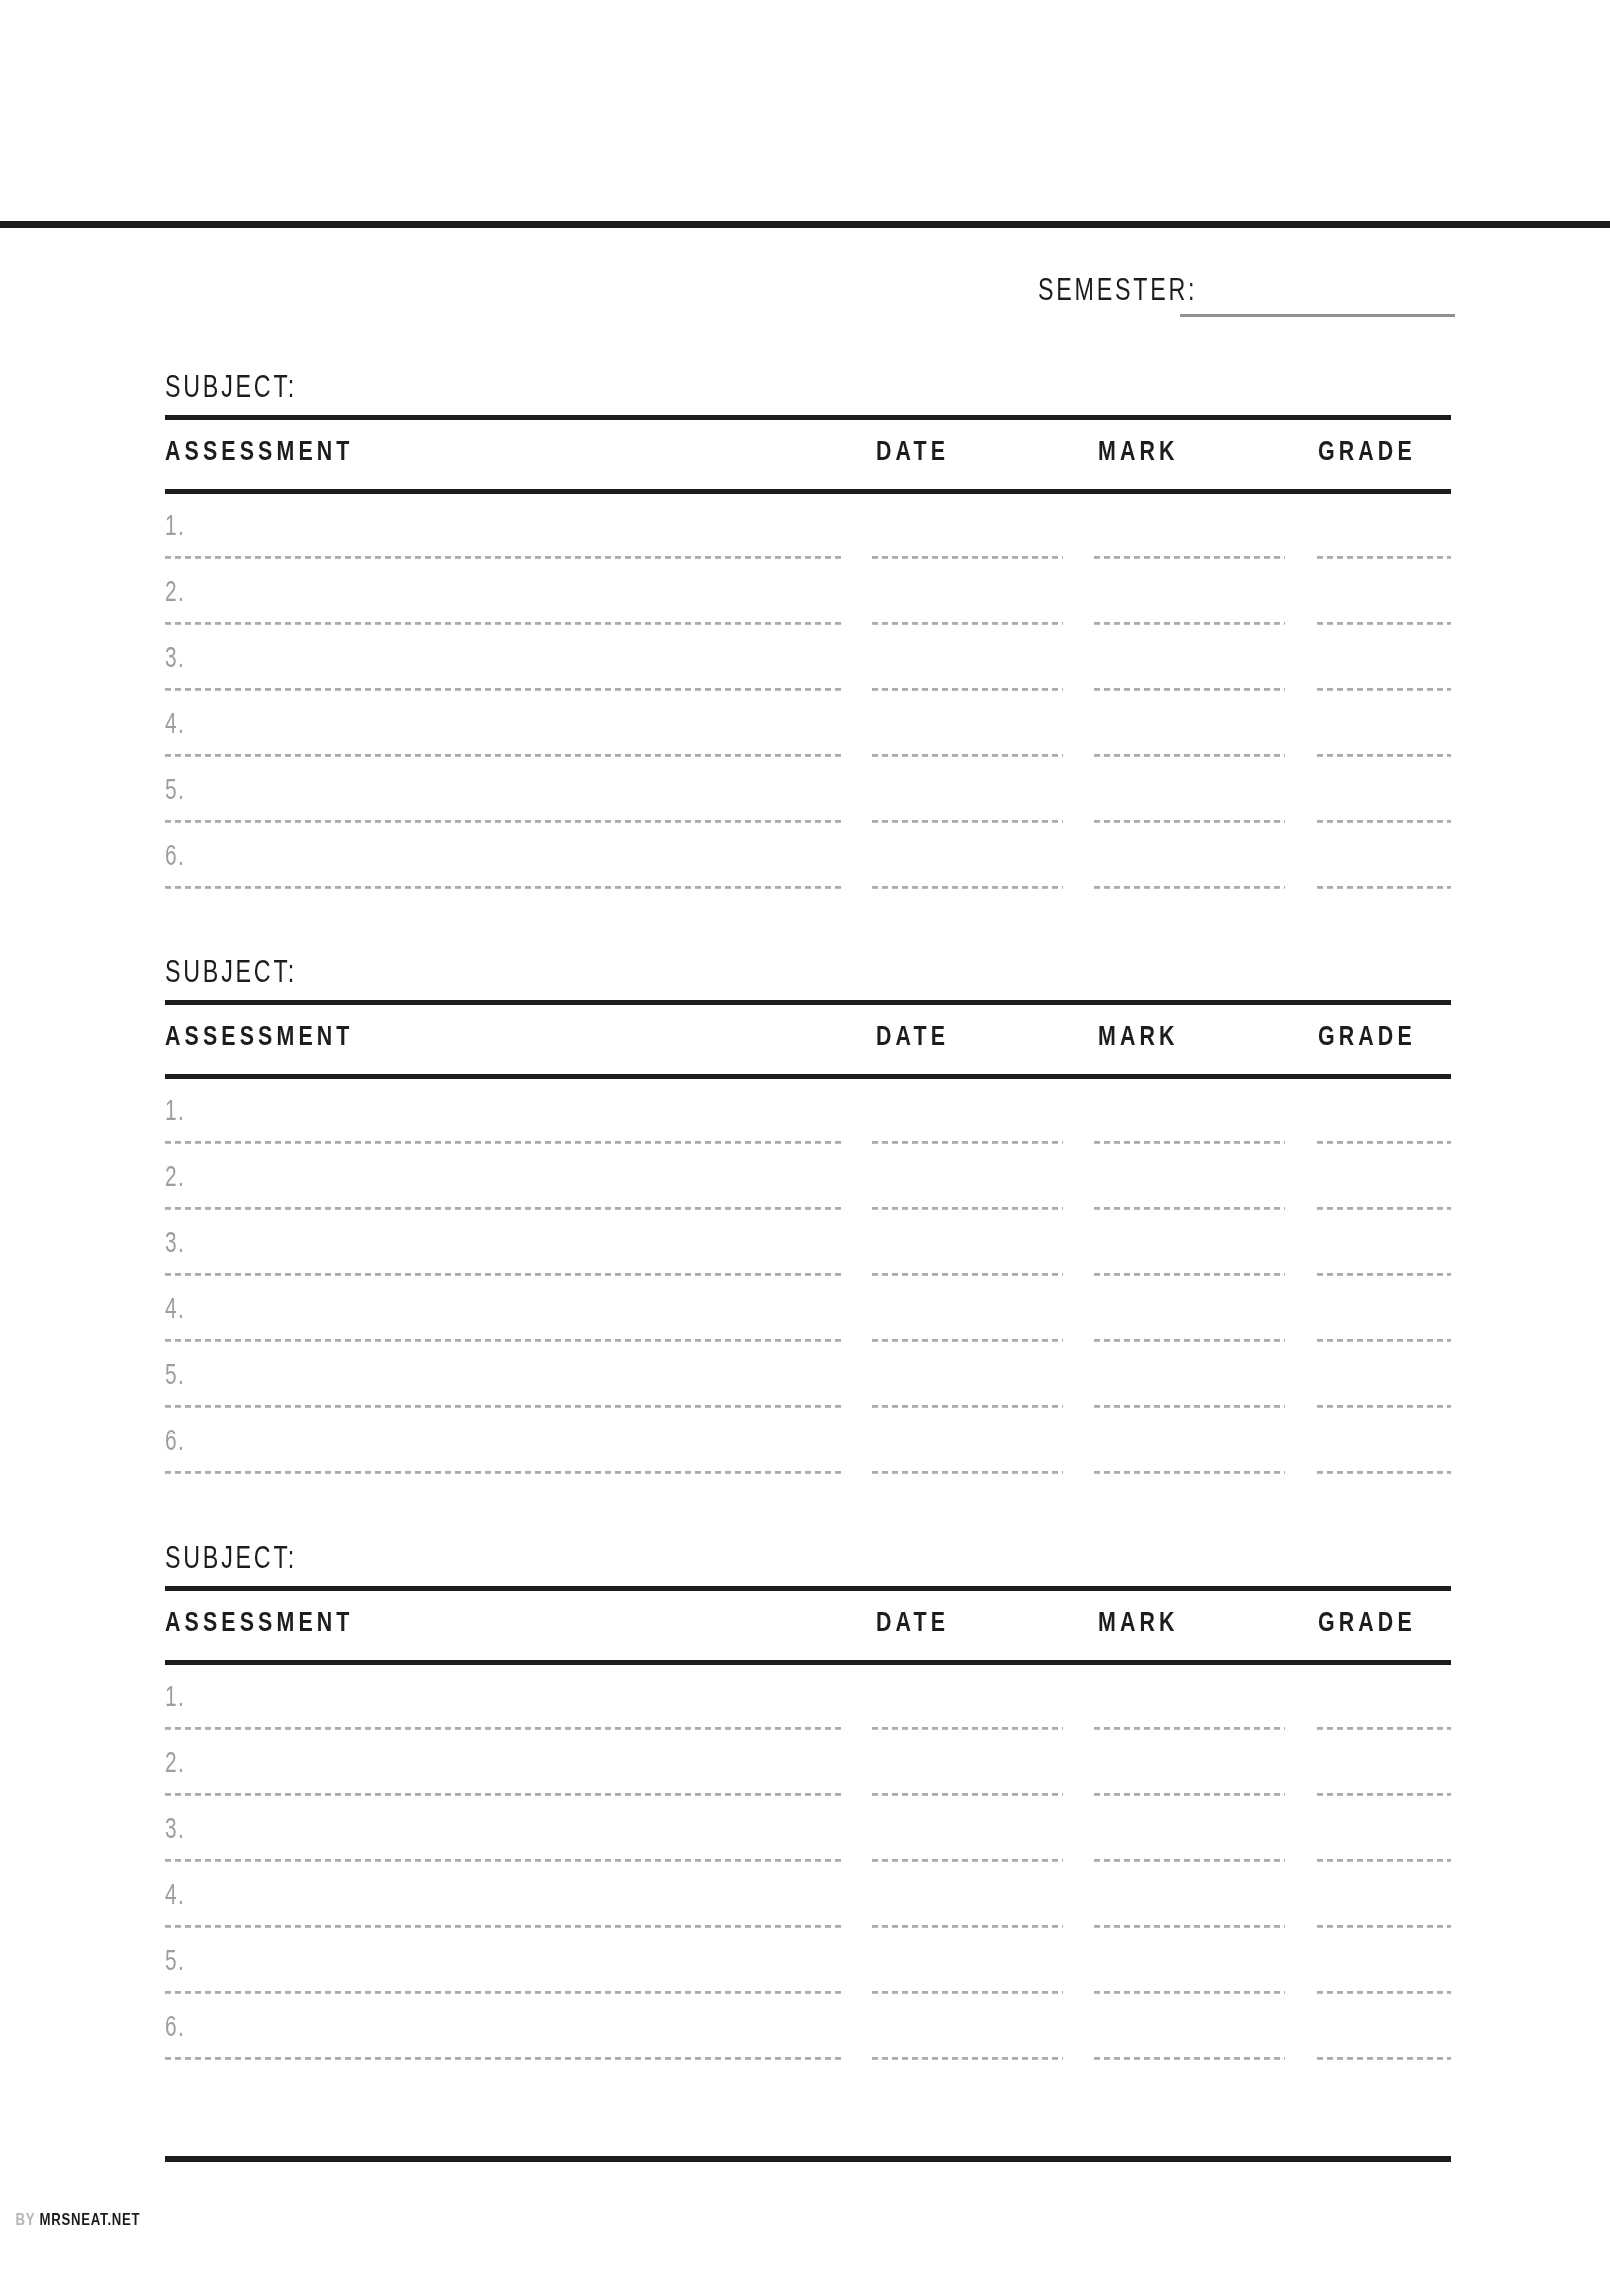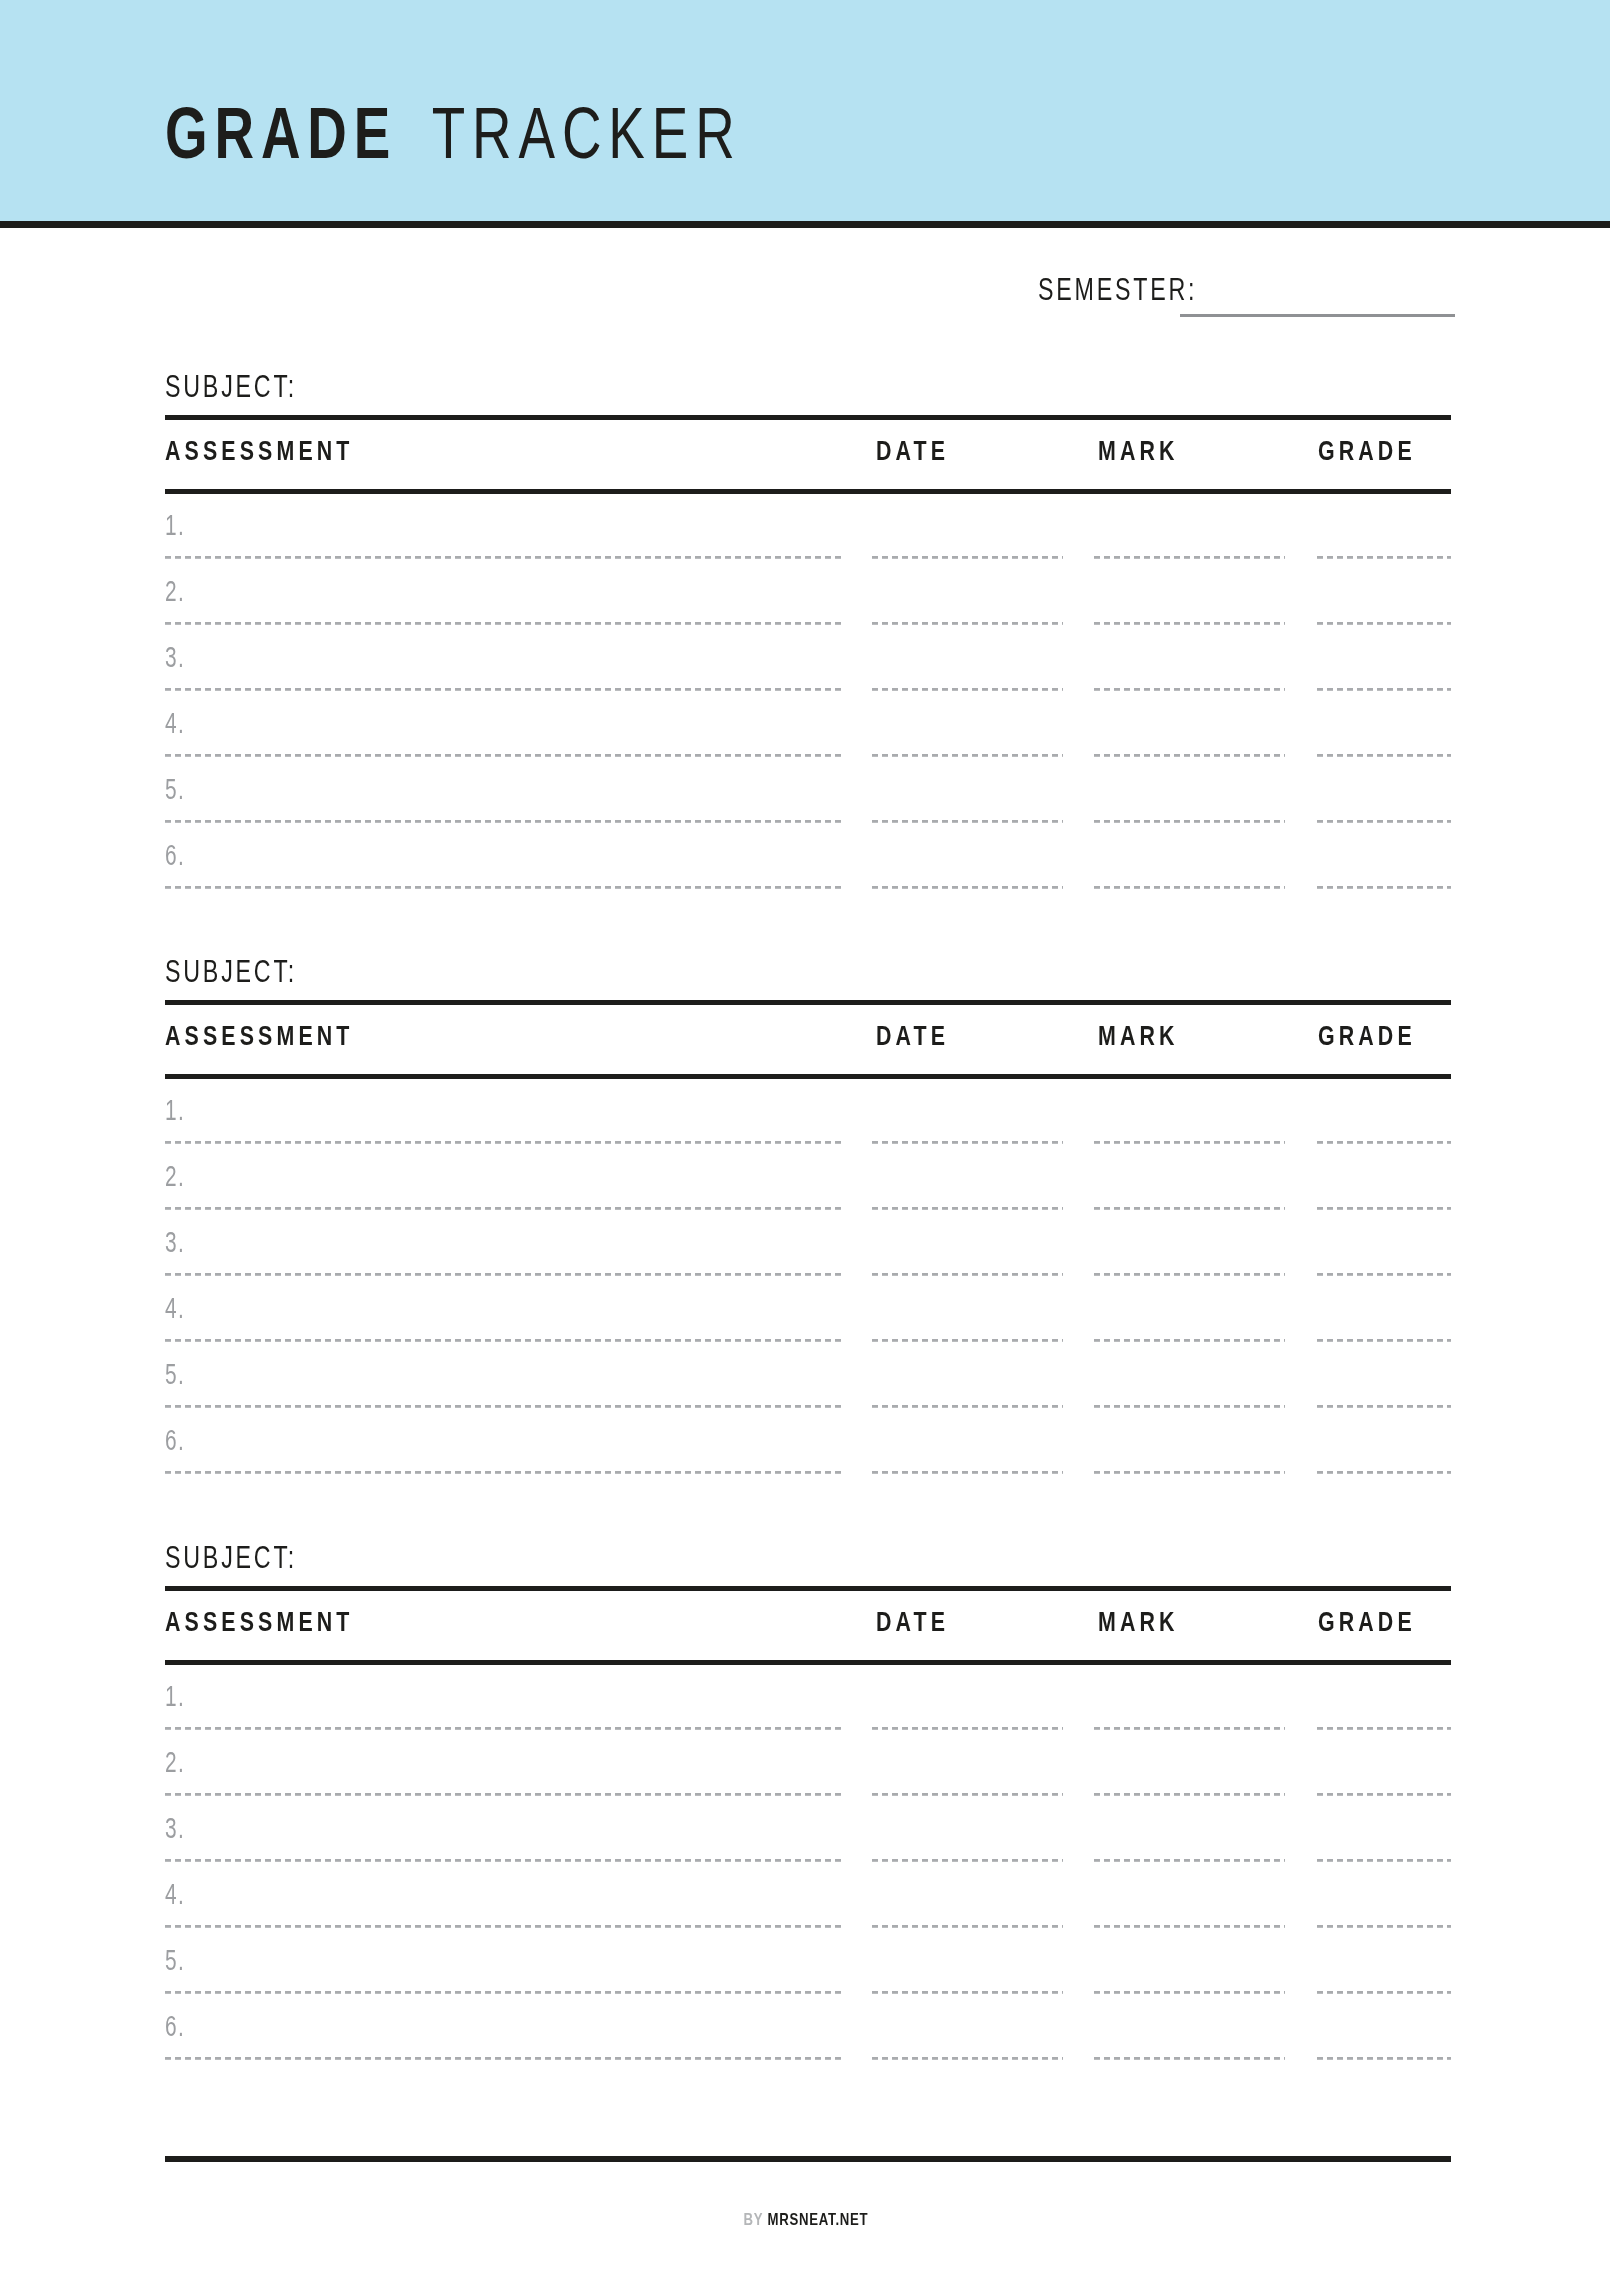--- a/index.html
+++ b/index.html
@@ -70,38 +70,33 @@
     position:absolute;bottom:0;height:39px;
     background:repeating-linear-gradient(to right,#a9abae 0 6.4px,transparent 6.4px 10px) left bottom/100% 2.8px no-repeat;
   }
   .cell.a{left:0;width:677px}
   .cell.d{left:707px;width:191px}
   .cell.m{left:929px;width:191px}
   .cell.g{left:1152px;width:134px}
 
   
   .bottom-rule{position:absolute;left:165px;top:2156px;width:1286px;height:5.5px;background:#1d1d1b;}
-  .footer{position:absolute;left:0;top:2211px;width:100%;text-align:center;}
+  .footer{position:absolute;left:0;top:2211px;width:100%;}
   .footer-inner{
     display:inline-block;font-size:16.5px;line-height:16.5px;letter-spacing:0.9px;font-weight:700;
     transform:scaleX(0.8);transform-origin:center top;white-space:nowrap;
   }
   .footer-inner .by{color:#b4b6b8;}
   .footer-inner .brand{color:#1d1d1b;}
 </style>
 </head>
 <body>
 
 <div class="page">
 
-  <div class="header-band">
-    <div class="title">
-      <span class="bold">GRADE</span><span class="light">TRACKER</span>
-    </div>
-  </div>
   <div class="header-rule"></div>
 
   <div class="semester-label">SEMESTER:</div>
   <div class="semester-line"></div>
 
   <div id="sections">
       <section class="section s0">
         <div class="subject-label">SUBJECT:</div>
         <div class="subject-input"></div>
         <div class="rule rule-a"></div>

